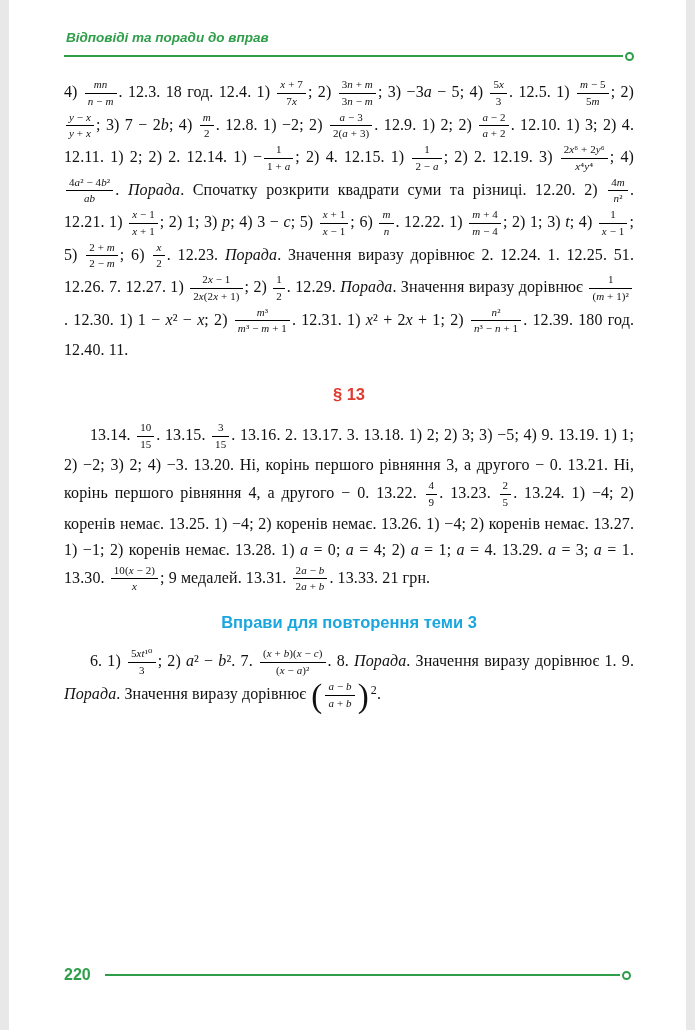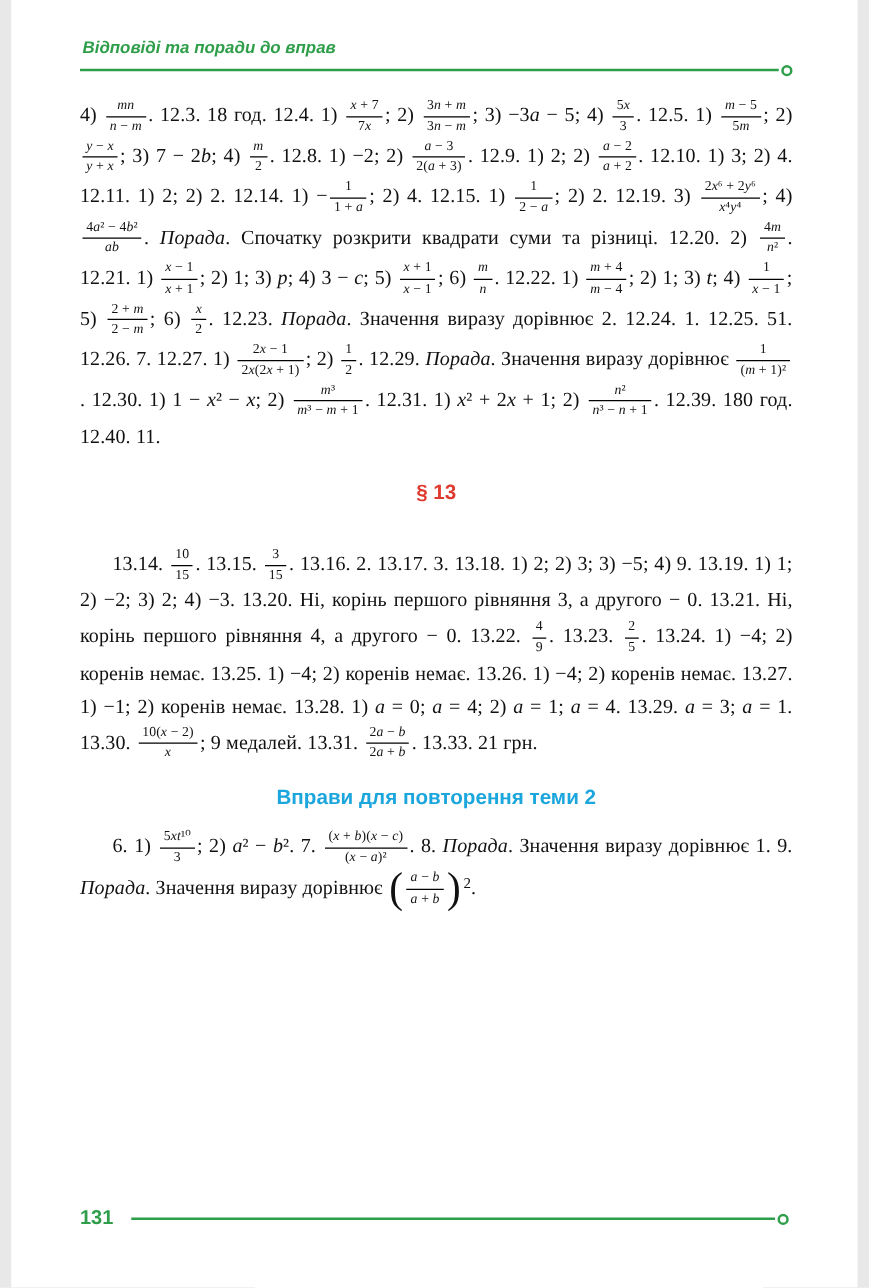--- a/index.html
+++ b/index.html
@@ -50,21 +50,21 @@
   }
   .para.indent{text-indent:26px;}
   .para b{font-weight:400;}
   .para i{font-style:italic;}
   .v{font-style:italic;}
   .heading{
     font-family:"Liberation Sans","DejaVu Sans",sans-serif;
     font-weight:700;font-size:16.5px;
     text-align:center;
   }
-  .heading.red{color:var(--red);margin:22px 0 32px 0;}
+  .heading.red{color:var(--red);margin:22px 0 16px 0;}
   .heading.blue{color:var(--blue);margin:18px 0 14px 0;}
   
   .frac{
     display:inline-block;vertical-align:middle;
     text-align:center;margin:1px 2px;
     font-size:11px;line-height:1.25;
     text-indent:0;
   }
   .frac .num{display:block;padding:0 3px 1px 3px;border-bottom:1.2px solid #000;}
   .frac .den{display:block;padding:1px 3px 0 3px;}
@@ -85,33 +85,33 @@
     <div class="rule">
       <span class="bar"></span>
       <span class="ring"></span>
     </div>
   </header>
 
   <main id="content" class="content">
       <p class="para">4) <span class="frac"><span class="num"><i class="v">mn</i></span><span class="den"><i class="v">n</i> − <i class="v">m</i></span></span>. <b>12.3.</b> 18 год. <b>12.4.</b> 1) <span class="frac"><span class="num"><i class="v">x</i> + 7</span><span class="den">7<i class="v">x</i></span></span>; 2) <span class="frac"><span class="num">3<i class="v">n</i> + <i class="v">m</i></span><span class="den">3<i class="v">n</i> − <i class="v">m</i></span></span>; 3) −3<i class="v">a</i> − 5; 4) <span class="frac"><span class="num">5<i class="v">x</i></span><span class="den">3</span></span>. <b>12.5.</b> 1) <span class="frac"><span class="num"><i class="v">m</i> − 5</span><span class="den">5<i class="v">m</i></span></span>; 2) <span class="frac"><span class="num"><i class="v">y</i> − <i class="v">x</i></span><span class="den"><i class="v">y</i> + <i class="v">x</i></span></span>; 3) 7 − 2<i class="v">b</i>; 4) <span class="frac"><span class="num"><i class="v">m</i></span><span class="den">2</span></span>. <b>12.8.</b> 1) −2; 2) <span class="frac"><span class="num"><i class="v">a</i> − 3</span><span class="den">2(<i class="v">a</i> + 3)</span></span>. <b>12.9.</b> 1) 2; 2) <span class="frac"><span class="num"><i class="v">a</i> − 2</span><span class="den"><i class="v">a</i> + 2</span></span>. <b>12.10.</b> 1) 3; 2) 4. <b>12.11.</b> 1) 2; 2) 2. <b>12.14.</b> 1) −<span class="frac"><span class="num">1</span><span class="den">1 + <i class="v">a</i></span></span>; 2) 4. <b>12.15.</b> 1) <span class="frac"><span class="num">1</span><span class="den">2 − <i class="v">a</i></span></span>; 2) 2. <b>12.19.</b> 3) <span class="frac"><span class="num">2<i class="v">x</i>⁶ + 2<i class="v">y</i>⁶</span><span class="den"><i class="v">x</i>⁴<i class="v">y</i>⁴</span></span>; 4) <span class="frac"><span class="num">4<i class="v">a</i>² − 4<i class="v">b</i>²</span><span class="den"><i class="v">ab</i></span></span>. <i>Порада</i>. Спочатку розкрити квадрати суми та різниці. <b>12.20.</b> 2) <span class="frac"><span class="num">4<i class="v">m</i></span><span class="den"><i class="v">n</i>²</span></span>. <b>12.21.</b> 1) <span class="frac"><span class="num"><i class="v">x</i> − 1</span><span class="den"><i class="v">x</i> + 1</span></span>; 2) 1; 3) <i class="v">p</i>; 4) 3 − <i class="v">c</i>; 5) <span class="frac"><span class="num"><i class="v">x</i> + 1</span><span class="den"><i class="v">x</i> − 1</span></span>; 6) <span class="frac"><span class="num"><i class="v">m</i></span><span class="den"><i class="v">n</i></span></span>. <b>12.22.</b> 1) <span class="frac"><span class="num"><i class="v">m</i> + 4</span><span class="den"><i class="v">m</i> − 4</span></span>; 2) 1; 3) <i class="v">t</i>; 4) <span class="frac"><span class="num">1</span><span class="den"><i class="v">x</i> − 1</span></span>; 5) <span class="frac"><span class="num">2 + <i class="v">m</i></span><span class="den">2 − <i class="v">m</i></span></span>; 6) <span class="frac"><span class="num"><i class="v">x</i></span><span class="den">2</span></span>. <b>12.23.</b> <i>Порада</i>. Значення виразу дорівнює 2. <b>12.24.</b> 1. <b>12.25.</b> 51. <b>12.26.</b> 7. <b>12.27.</b> 1) <span class="frac"><span class="num">2<i class="v">x</i> − 1</span><span class="den">2<i class="v">x</i>(2<i class="v">x</i> + 1)</span></span>; 2) <span class="frac"><span class="num">1</span><span class="den">2</span></span>. <b>12.29.</b> <i>Порада</i>. Значення виразу дорівнює <span class="frac"><span class="num">1</span><span class="den">(<i class="v">m</i> + 1)²</span></span>. <b>12.30.</b> 1) 1 − <i class="v">x</i>² − <i class="v">x</i>; 2) <span class="frac"><span class="num"><i class="v">m</i>³</span><span class="den"><i class="v">m</i>³ − <i class="v">m</i> + 1</span></span>. <b>12.31.</b> 1) <i class="v">x</i>² + 2<i class="v">x</i> + 1; 2) <span class="frac"><span class="num"><i class="v">n</i>²</span><span class="den"><i class="v">n</i>³ − <i class="v">n</i> + 1</span></span>. <b>12.39.</b> 180 год. <b>12.40.</b> 11.</p>
       <div class="heading red">§ 13</div>
       <p class="para indent"><b>13.14.</b> <span class="frac"><span class="num">10</span><span class="den">15</span></span>. <b>13.15.</b> <span class="frac"><span class="num">3</span><span class="den">15</span></span>. <b>13.16.</b> 2. <b>13.17.</b> 3. <b>13.18.</b> 1) 2; 2) 3; 3) −5; 4) 9. <b>13.19.</b> 1) 1; 2) −2; 3) 2; 4) −3. <b>13.20.</b> Ні, корінь першого рівняння 3, а другого − 0. <b>13.21.</b> Ні, корінь першого рівняння 4, а другого − 0. <b>13.22.</b> <span class="frac"><span class="num">4</span><span class="den">9</span></span>. <b>13.23.</b> <span class="frac"><span class="num">2</span><span class="den">5</span></span>. <b>13.24.</b> 1) −4; 2) коренів немає. <b>13.25.</b> 1) −4; 2) коренів немає. <b>13.26.</b> 1) −4; 2) коренів немає. <b>13.27.</b> 1) −1; 2) коренів немає. <b>13.28.</b> 1) <i class="v">a</i> = 0; <i class="v">a</i> = 4; 2) <i class="v">a</i> = 1; <i class="v">a</i> = 4. <b>13.29.</b> <i class="v">a</i> = 3; <i class="v">a</i> = 1. <b>13.30.</b> <span class="frac"><span class="num">10(<i class="v">x</i> − 2)</span><span class="den"><i class="v">x</i></span></span>; 9 медалей. <b>13.31.</b> <span class="frac"><span class="num">2<i class="v">a</i> − <i class="v">b</i></span><span class="den">2<i class="v">a</i> + <i class="v">b</i></span></span>. <b>13.33.</b> 21 грн.</p>
-      <div class="heading blue">Вправи для повторення теми 2</div>
+      <div class="heading blue">Вправи для повторення теми 3</div>
       <p class="para indent"><b>6.</b> 1) <span class="frac"><span class="num">5<i class="v">xt</i>¹⁰</span><span class="den">3</span></span>; 2) <i class="v">a</i>² − <i class="v">b</i>². <b>7.</b> <span class="frac"><span class="num">(<i class="v">x</i> + <i class="v">b</i>)(<i class="v">x</i> − <i class="v">c</i>)</span><span class="den">(<i class="v">x</i> − <i class="v">a</i>)²</span></span>. <b>8.</b> <i>Порада</i>. Значення виразу дорівнює 1. <b>9.</b> <i>Порада</i>. Значення виразу дорівнює <span class="pfrac">
           <span class="paren">(</span>
           <span class="frac">
             <span class="num"><i class="v">a</i> − <i class="v">b</i></span>
             <span class="den"><i class="v">a</i> + <i class="v">b</i></span>
           </span>
           <span class="paren">)</span>
           <span class="exp">2</span>
         </span>.</p>
     </main>
 
   <footer class="page-footer">
-    <span class="page-number">131</span>
+    <span class="page-number">220</span>
     <div class="rule">
       <span class="bar"></span>
       <span class="ring"></span>
     </div>
   </footer>
 
 </div>
 
 </body></html>

